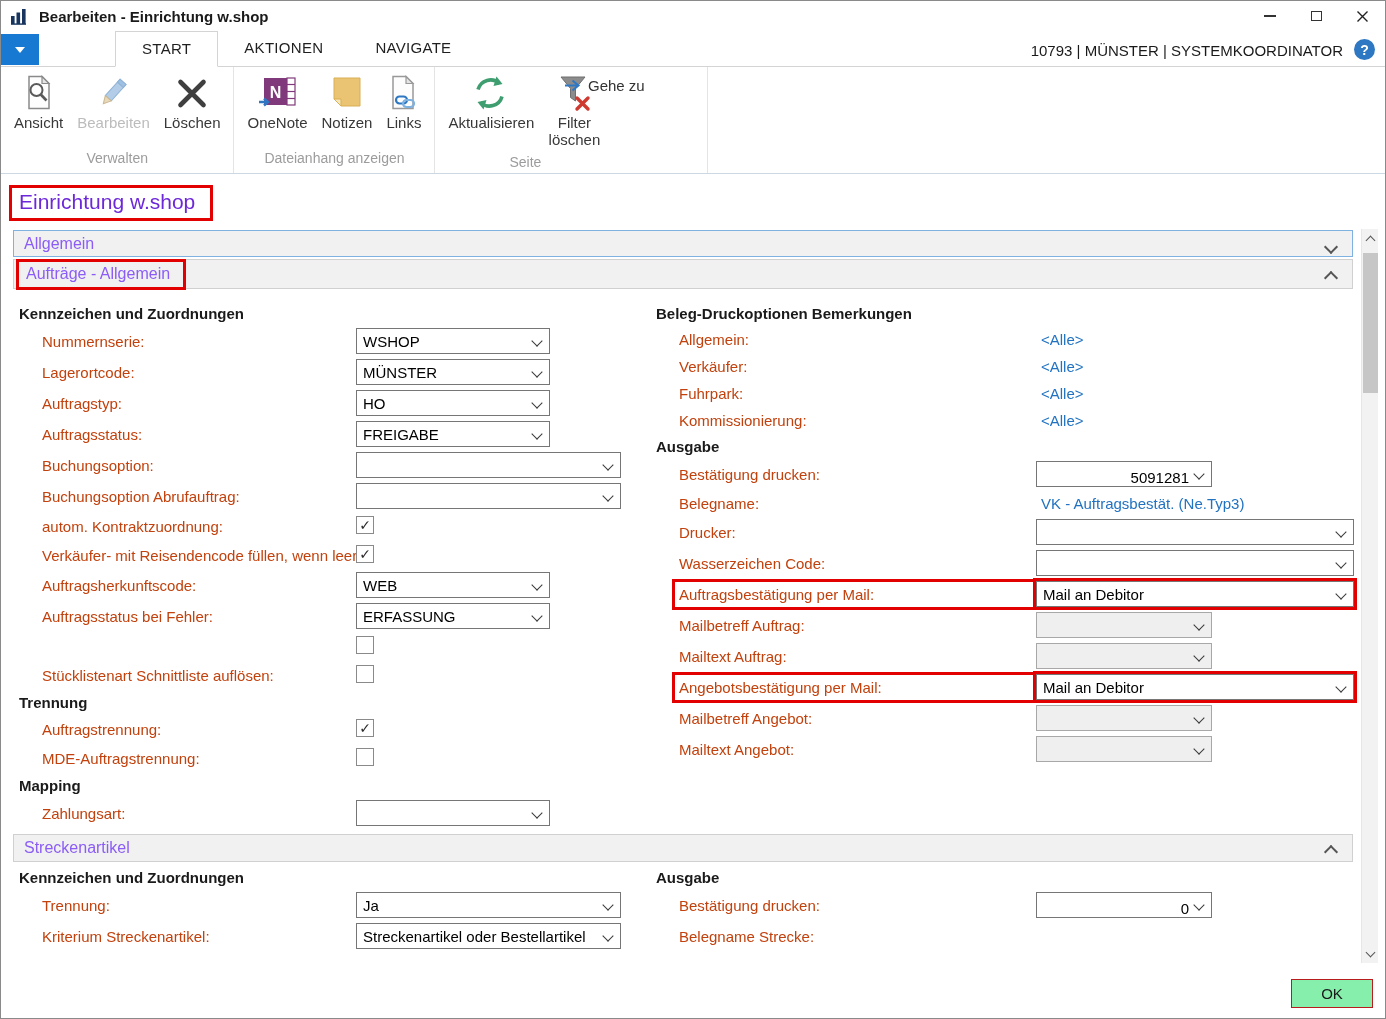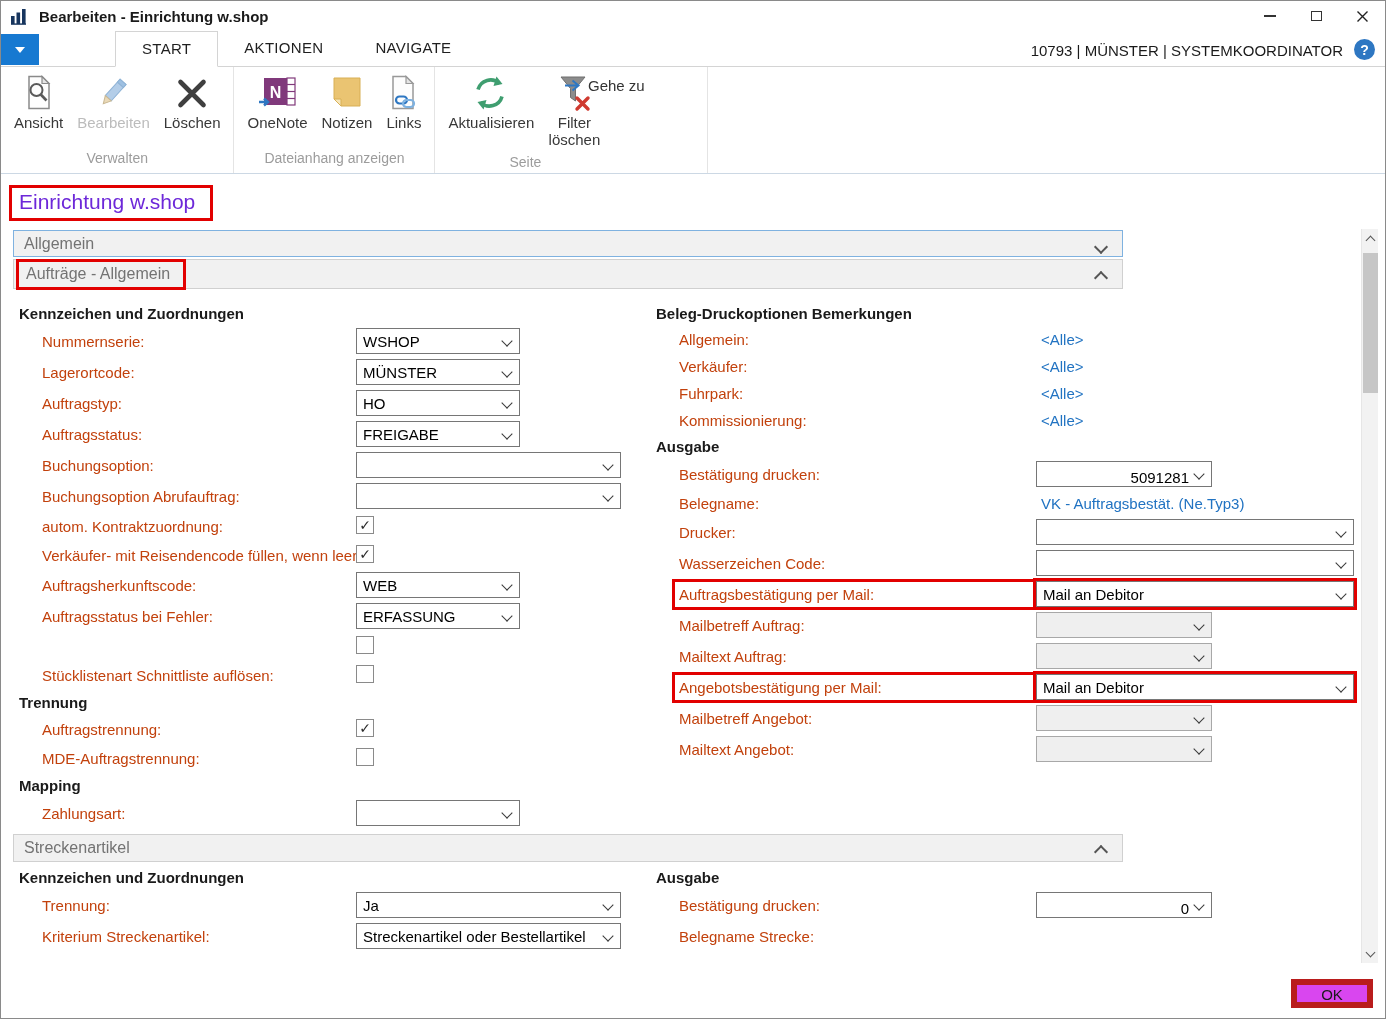--- a/index.html
+++ b/index.html
@@ -32,21 +32,21 @@
   .rbtn .rlbl {font-size:15px; color:#383838; text-align:center; line-height:17px; max-width:84px;}
   .rbtn.disabled .rlbl {color:#bcbcbc;}
   .rbtn.narrow .rlbl {max-width:56px;}
   .rgrouplabel {font-size:14px; color:#9c9c9c; text-align:center; padding:3px 0 7px;}
   .gehezu {position:absolute; left:563px; top:10px; display:flex; align-items:center; gap:7px; font-size:15px; color:#333; cursor:pointer;}
   .seite-pad {padding-right:98px;}
 
   
   .page-title {position:absolute; left:8px; top:184px; height:36px; box-sizing:border-box; border:3px solid #e20000; display:flex; align-items:center; padding:0 15px 2px 7px; font-size:21px; color:#6d28d9;}
 
-  .fasttab {position:absolute; left:12px; width:1110px; background:#f1f1f1; border:1px solid #d0d0d0; box-sizing:border-box; display:flex; align-items:center; padding:0 10px; font-size:16px; color:#737373; cursor:pointer;}
+  .fasttab {position:absolute; left:12px; width:1340px; background:#f1f1f1; border:1px solid #d0d0d0; box-sizing:border-box; display:flex; align-items:center; padding:0 10px; font-size:16px; color:#8b5cf6; cursor:pointer;}
   #ft-allgemein {top:229px; height:27px; border-color:#7fb2e0;}
   #ft-auftraege {top:258px; height:30px;}
   #ft-strecken  {top:833px; height:28px;}
   .ft-chev {position:absolute; right:16px; top:50%; margin-top:-6px;}
   .cv {display:inline-block; width:8px; height:8px; border-right:2px solid #555; border-bottom:2px solid #555;}
   .cv.down {transform:rotate(45deg); margin-top:-3px;}
   .cv.up {transform:rotate(-135deg); margin-top:5px;}
   .redbox-inline {border:3px solid #e20000; padding:3px 13px 4px 7px; margin-left:-8px;}
 
   
@@ -62,41 +62,41 @@
   .colL .lbl, .colL2 .lbl {width:337px;}
   .colR .lbl, .colR2 .lbl {width:380px;}
   .ctl {position:absolute; top:2px;}
   .colL .ctl, .colL2 .ctl {left:337px;}
   .colR .ctl, .colR2 .ctl {left:380px;}
 
   .combo {height:26px; background:#fff; border:1px solid #767676; box-sizing:border-box; display:flex; align-items:center; padding:0 22px 0 6px; font-size:15px; color:#000; position:relative; white-space:nowrap; overflow:hidden; cursor:pointer;}
   .combo .chev {position:absolute; right:8px; top:8px; width:7px; height:7px; border-right:1.7px solid #3a3a3a; border-bottom:1.7px solid #3a3a3a; transform:rotate(45deg);}
   .combo.num {justify-content:flex-end;align-items:flex-end;}
   .combo.dis {background:#efefef; border-color:#a8a8a8;}
-  .w178{width:164px} .w265{width:265px} .w318{width:318px} .w176{width:176px}
+  .w178{width:194px} .w265{width:265px} .w318{width:318px} .w176{width:176px}
 
   .checkbox {width:18px; height:18px; margin-top:2px; border:1px solid #8a8a8a; background:#fff; box-sizing:border-box; display:flex; align-items:center; justify-content:center; cursor:pointer;}
   .checkbox .mark {font-size:14px; font-weight:bold; color:#2b2b2b; line-height:1;}
 
   .linkval {position:absolute; left:385px; top:0; bottom:0; display:flex; align-items:center; font-size:15px; color:#2173c2; cursor:pointer; white-space:nowrap;}
 
   
   .row.hl .lbl {border:3px solid #e20000; padding-left:4px;}
   .row.hl .combo {box-shadow:0 0 0 3px #e20000;}
 
   
   .vscroll {position:absolute; left:1360px; top:228px; width:17px; height:734px; background:#f2f2f2; border-left:1px solid #e6e6e6; box-sizing:border-box;}
   .sarrow {position:absolute; left:0; width:17px; height:17px; display:flex; align-items:center; justify-content:center; cursor:pointer;}
   .sarrow.up {top:1px;} .sarrow.down {bottom:1px;}
   .sarrow .cv {width:6px; height:6px; border-width:1.6px; border-color:#565656;}
   .sarrow.up .cv {transform:rotate(-135deg); margin-top:4px;}
   .sarrow.down .cv {transform:rotate(45deg); margin-top:-3px;}
   .thumb {position:absolute; left:1px; top:24px; width:15px; height:140px; background:#c6c6c6; cursor:pointer;}
 
-  .okbtn {position:absolute; left:1290px; top:978px; width:82px; height:29px; background:#d946ef; border:6px solid #b91c1c; font-size:15px; color:#1a1a1a; font-family:inherit; cursor:pointer;}
+  .okbtn {position:absolute; left:1290px; top:978px; width:82px; height:29px; background:#86efac; border:1px solid #b91c1c; font-size:15px; color:#1a1a1a; font-family:inherit; cursor:pointer;}
 </style>
 </head>
 <body>
 
 <div class="screen">
 
   <div class="titlebar">
     <svg width="20" height="17" viewBox="0 0 20 17">
       <rect x="1" y="8" width="3.6" height="8" fill="#17355e"></rect>
       <rect x="6.5" y="4.5" width="3.6" height="11.5" fill="#17355e"></rect>

